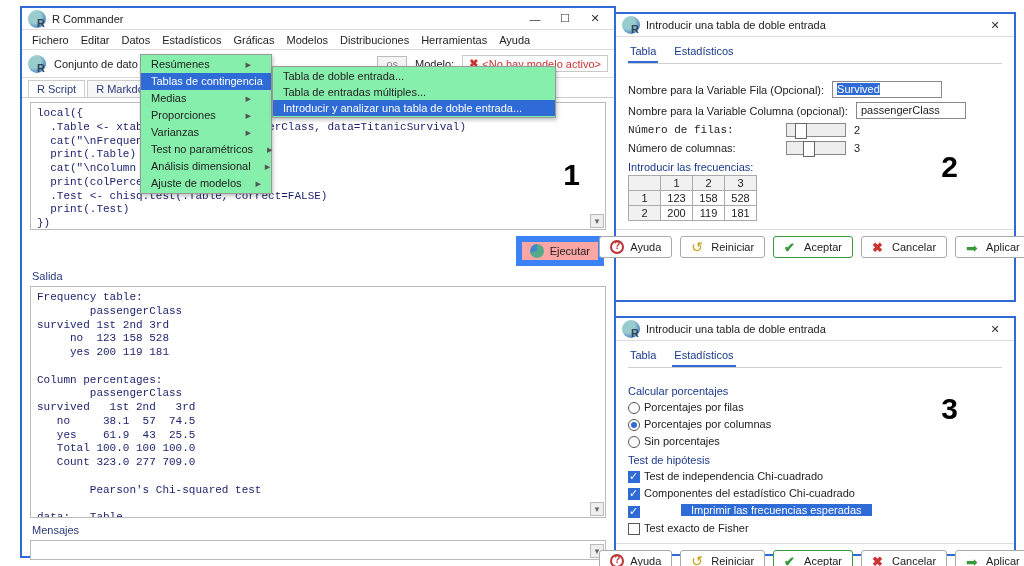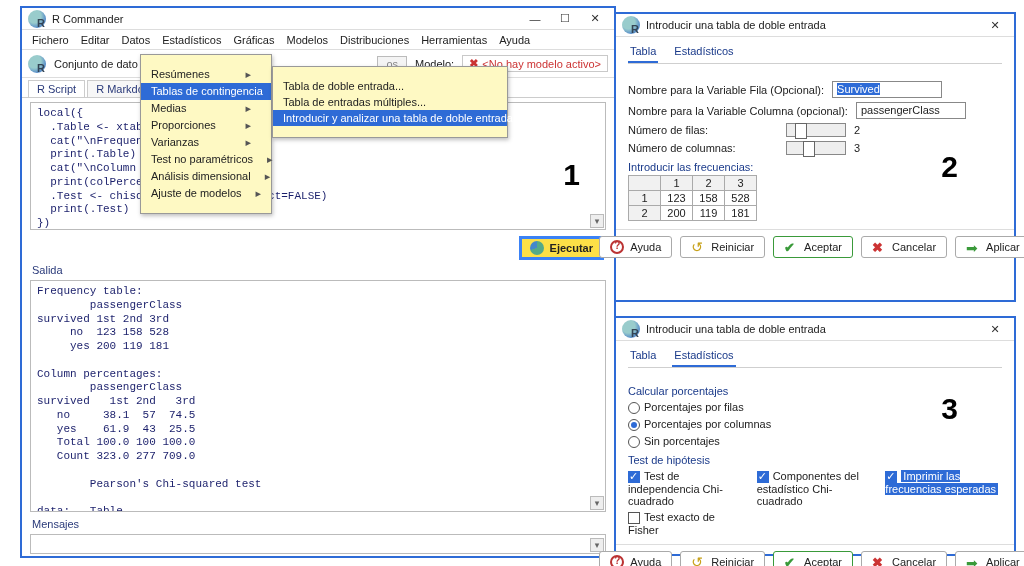--- a/index.html
+++ b/index.html
@@ -19,26 +19,26 @@
   .flatbtn { background:#f4f4f4; border:1px solid #bbb; padding:1px 8px; font-size:11px; color:#888;}
   .noactive { border:1px solid #c9c9c9; padding:1px 6px; color:#c33; font-size:11px; display:flex; align-items:center; gap:4px;}
   .noactive .x { color:#c33; font-weight:bold;}
   .tabs { display:flex; gap:2px; padding:0 6px; height:20px; align-items:flex-end; border-bottom:1px solid #ccc;}
   .tab { padding:2px 8px; border:1px solid #ccc; border-bottom:none; background:#f7f7f7; color:#2a3a7a; font-size:11px;}
   .tab.active { background:#fff; color:#2a3a7a; font-weight:500;}
   .pane { margin:4px 8px; border:1px solid #bbb; background:#fff; position:relative;}
   .script { font-family: "Consolas","Courier New",monospace; font-size:11px; white-space:pre; padding:4px 6px; color:#1a1f6b; line-height:1.25;}
   .scrolldown { position:absolute; right:1px; bottom:1px; width:14px; height:14px; border:1px solid #bbb; background:#eee; display:flex; align-items:center; justify-content:center; font-size:9px; color:#666;}
   .execute-row { display:flex; justify-content:flex-end; padding:2px 10px;}
-  .execute-btn { border:3px solid #3b82f6; background:#fde047; padding:2px 8px; display:flex; gap:6px; align-items:center;font-weight:bold;}
+  .execute-btn { border:6px solid #3b82f6; background:#fca5a5; padding:2px 8px; display:flex; gap:6px; align-items:center;}
   .gearplay { width:14px; height:14px; background: conic-gradient(#5a8 0 70%, #48c 70% 100%); border-radius:50%; }
   .section-label { color:#2a3a7a; padding:2px 10px 0; font-size:11px;}
   .output { font-family: "Consolas","Courier New",monospace; font-size:11px; white-space:pre; color:#1a1f6b; line-height:1.25; padding:4px 6px;}
   
-  .menu { position:absolute; background:#fef9c3; border:1px solid #999; box-shadow:1px 2px 4px rgba(0,0,0,.25); z-index:50; padding:11px 0; }
+  .menu { position:absolute; background:#86efac; border:1px solid #999; box-shadow:1px 2px 4px rgba(0,0,0,.25); z-index:50; padding:1px 0; }
   .menu .mi { padding:2px 20px 2px 10px; display:flex; justify-content:space-between; gap:14px; white-space:nowrap; font-size:11px; }
   .menu .mi .arr { color:#555; }
   .menu .mi.hl { background:#2e6bd6; color:#fff;}
   .menu .mi.hl .arr { color:#fff;}
   
   .dlg-title { display:flex; align-items:center; justify-content:space-between; padding:2px 6px; border-bottom:1px solid #ddd;}
   .dlg-body { padding:6px 12px 4px;}
   .dlg-tabs { display:flex; gap:14px; border-bottom:1px solid #cfcfcf; margin-bottom:17px; }
   .dlg-tab { padding:2px 2px 4px; color:#1a3a8a; border-bottom:2px solid transparent; }
   .dlg-tab.active { border-bottom:2px solid #2e6bd6; }
@@ -59,21 +59,21 @@
   .ico.reset { color:#c7a11a; font-size:14px; line-height:14px;}
   .ico.ok { color:#3a9a3a; font-size:13px; font-weight:bold;}
   .ico.cancel { color:#c33; font-size:13px; font-weight:bold;}
   .ico.apply { color:#3a9a3a; font-size:14px;}
   .radio, .check { width:12px; height:12px; border:1px solid #555; display:inline-block; vertical-align:middle; margin-right:4px;}
   .radio{ border-radius:50%; position:relative;}
   .radio.on::after{content:""; position:absolute; inset:2px; background:#2e6bd6; border-radius:50%;}
   .check{ position:relative; background:#fff;}
   .check.on{ background:#2e6bd6; border-color:#2e6bd6;}
   .check.on::after{content:"✓"; color:#fff; position:absolute; top:-2px; left:0; font-size:11px;}
-  .bold-sel { background:#2e6bd6; color:#fff; padding:0 2px;}
+  .bold-sel { background:#2e6bd6; color:#fff; padding:0 10px;margin-left:37px;}
   fieldset{ border:none; padding:0; margin:6px 0 0;}
   legend{ color:#1a3a8a; padding:0; margin-bottom:4px; font-size:11px;}
   .big-num { position:absolute; font-size:30px; font-weight:bold; color:#000; }
 </style>
 </head>
 <body>
 
 <div class="blue-border" style="left:20px; top:6px; width:596px; height:552px;">
   <div class="titlebar">
     <div class="left">
@@ -188,21 +188,21 @@
       </div>
     <div class="mi">
         <span>Análisis dimensional</span>
         <span class="arr">▸</span>
       </div>
     <div class="mi">
         <span>Ajuste de modelos</span>
         <span class="arr">▸</span>
       </div>
   </div>
-  <div class="menu" style="left:250px; top:58px; width:236px;">
+  <div class="menu" style="left:250px; top:58px; width:284px;">
     <div class="mi">
         <span>Tabla de doble entrada...</span>
       </div>
     <div class="mi">
         <span>Tabla de entradas múltiples...</span>
       </div>
     <div class="mi hl">
         <span>Introducir y analizar una tabla de doble entrada...</span>
       </div>
   </div>
@@ -225,21 +225,21 @@
     </div>
     <div class="formrow">
       <span>Nombre para la Variable  Fila (Opcional):</span>
       <span class="text-input" style="width:110px;"><span class="sel">Survived</span></span>
     </div>
     <div class="formrow">
       <span>Nombre para la Variable Columna (opcional):</span>
       <span class="text-input" style="width:110px;">passengerClass</span>
     </div>
     <div class="formrow">
-      <span style="width:150px;">Número de filas:</span>
+      <span style="width:150px;font-family:Liberation Mono, monospace;">Número de filas:</span>
       <span class="slider">
           <span class="thumb"></span>
         </span>
       <span>2</span>
     </div>
     <div class="formrow">
       <span style="width:150px;">Número de columnas:</span>
       <span class="slider">
           <span class="thumb" style="left:16px;"></span>
         </span>
@@ -310,21 +310,21 @@
     <fieldset>
       <legend>Calcular porcentajes</legend>
       <div style="display:grid; grid-template-columns:1fr; gap:4px 18px;">
         <label><span class="radio"></span><span>Porcentajes por filas</span></label>
         <label><span class="radio on"></span><span>Porcentajes por columnas</span></label>
         <label><span class="radio"></span><span>Sin porcentajes</span></label>
       </div>
     </fieldset>
     <fieldset>
       <legend>Test de hipótesis</legend>
-      <div style="display:grid; grid-template-columns:1fr 1fr 1fr; gap:4px 12px;">
+      <div style="display:grid; grid-template-columns:1fr; gap:4px 12px;">
         <label><span class="check on"></span><span>Test de independencia Chi-cuadrado</span></label>
         <label><span class="check on"></span><span>Componentes del estadístico Chi-cuadrado</span></label>
         <label><span class="check on"></span><span class="bold-sel">Imprimir las frecuencias esperadas</span></label>
         <label><span class="check"></span><span>Test exacto de Fisher</span></label>
       </div>
     </fieldset>
     <div class="btnrow">
       <div class="dbtn">
           <span class="ico help"></span>
           <span>Ayuda</span>

